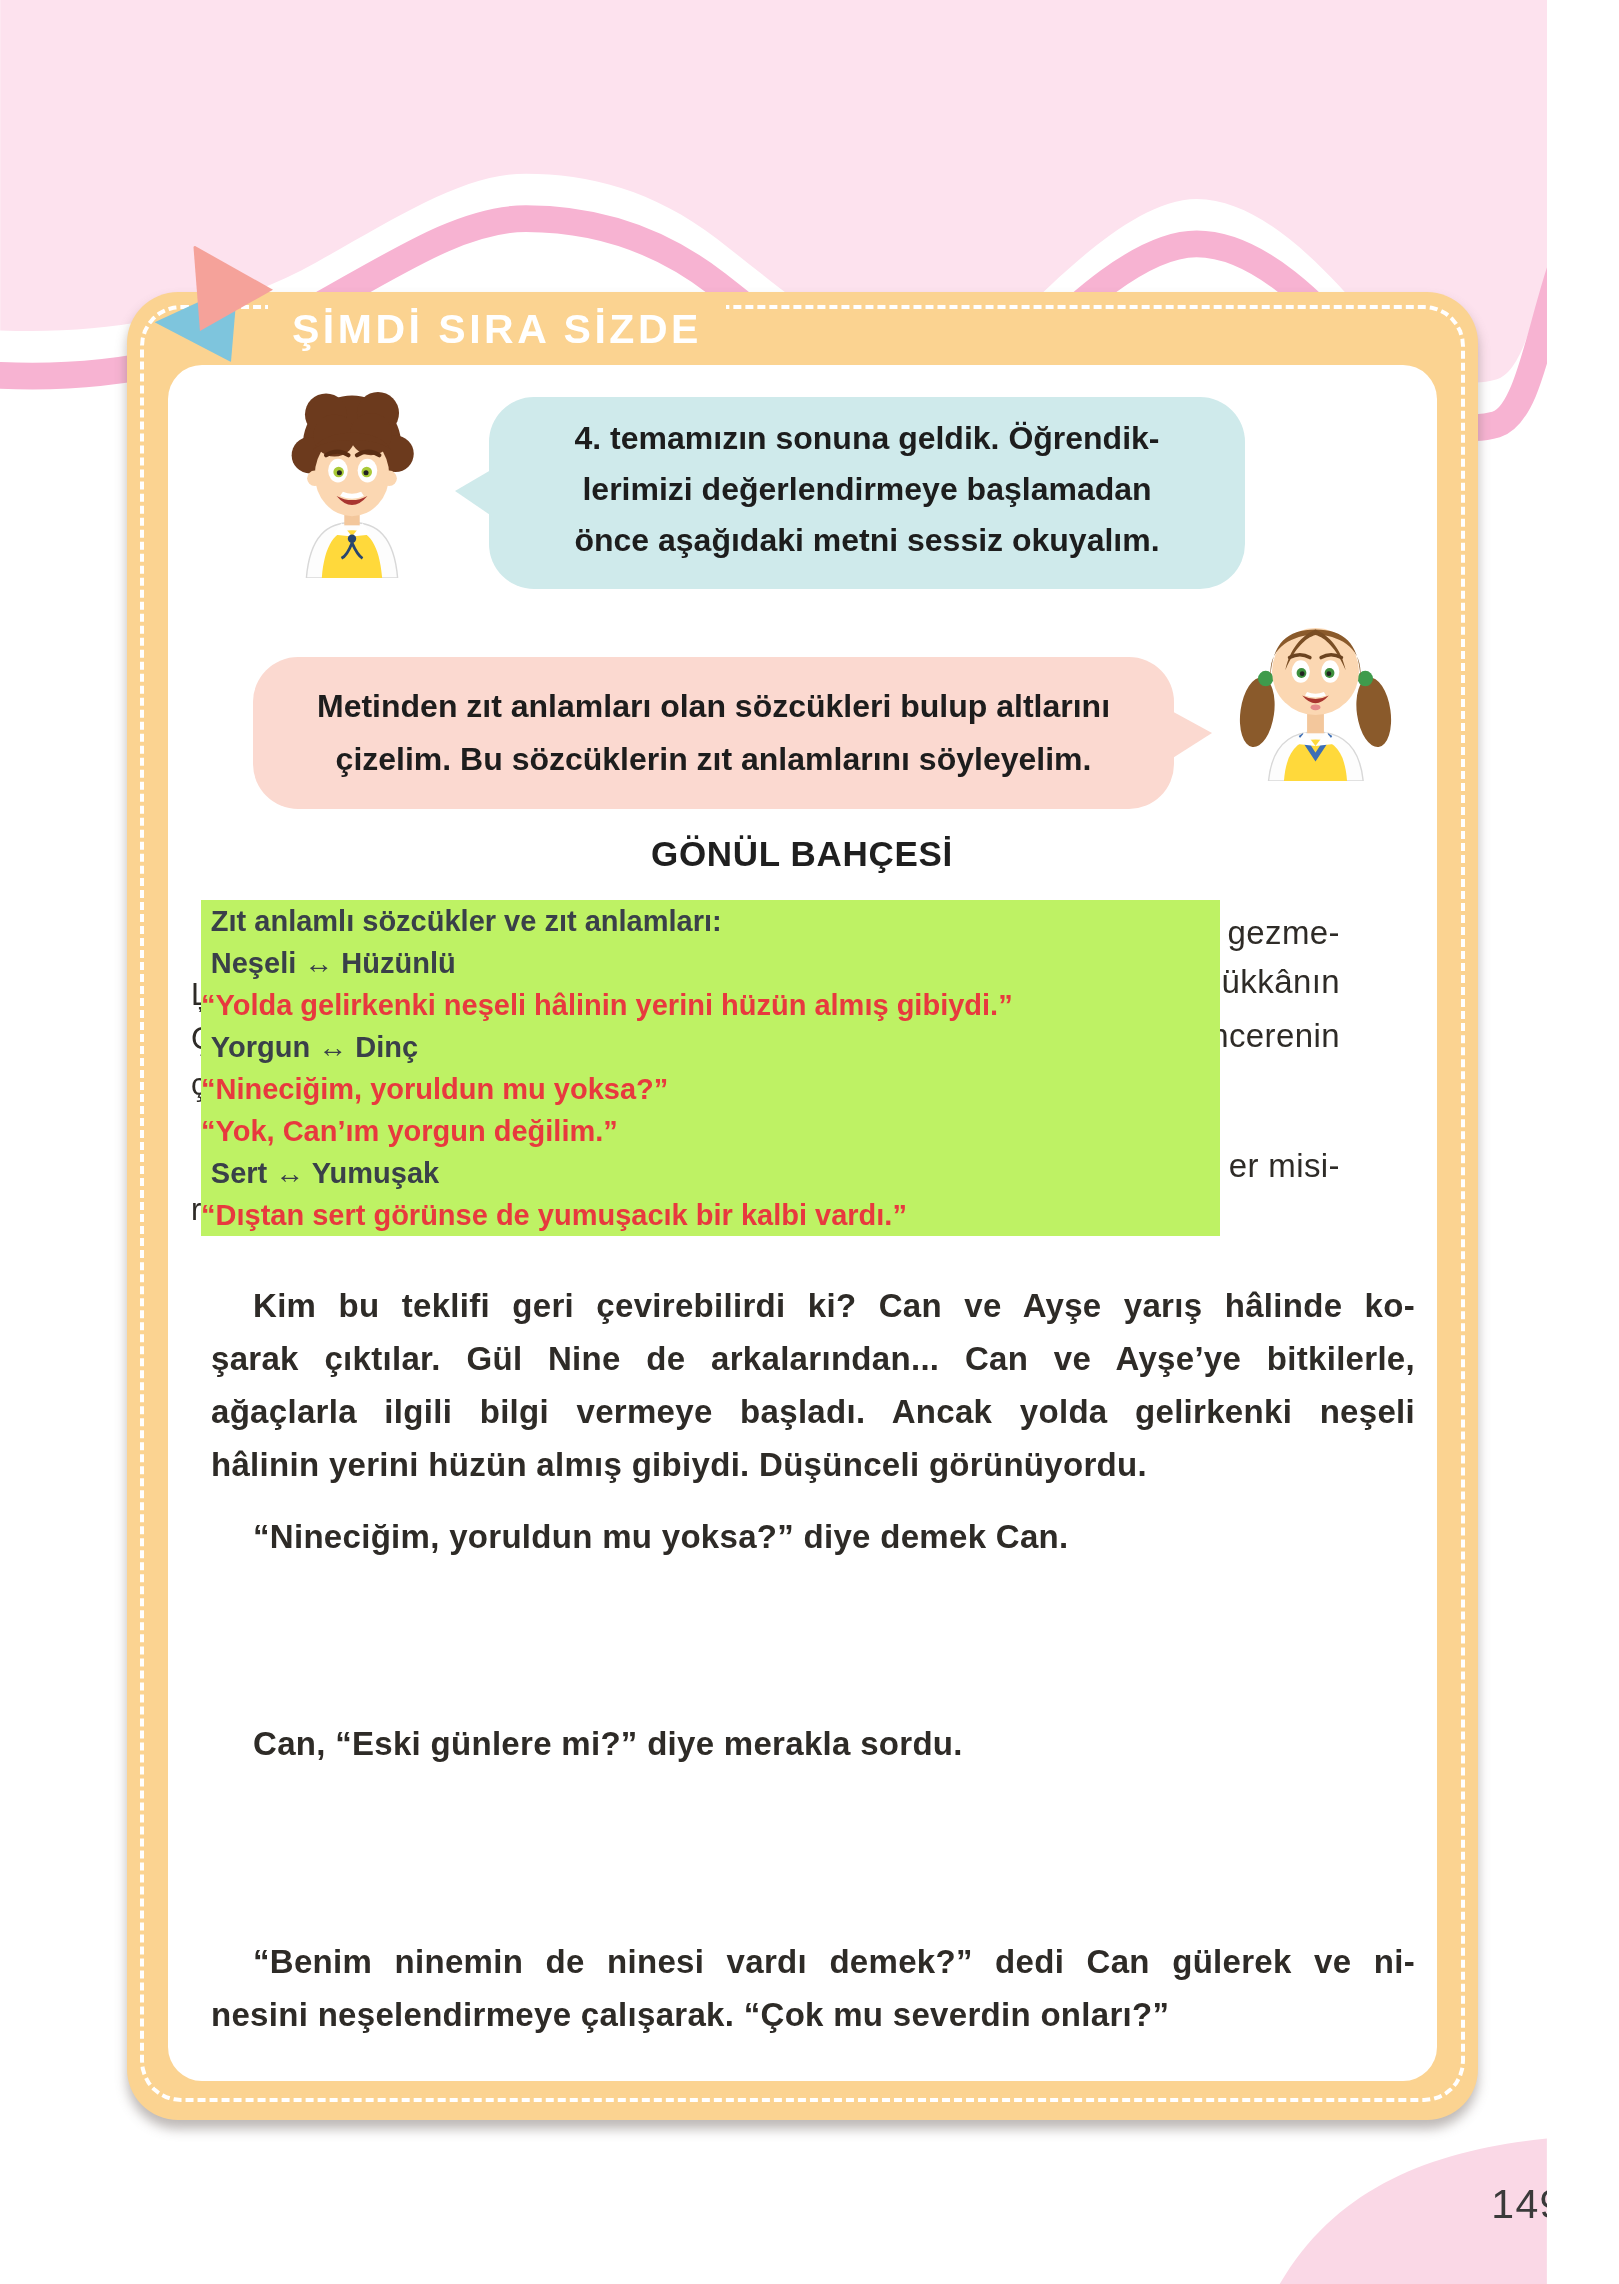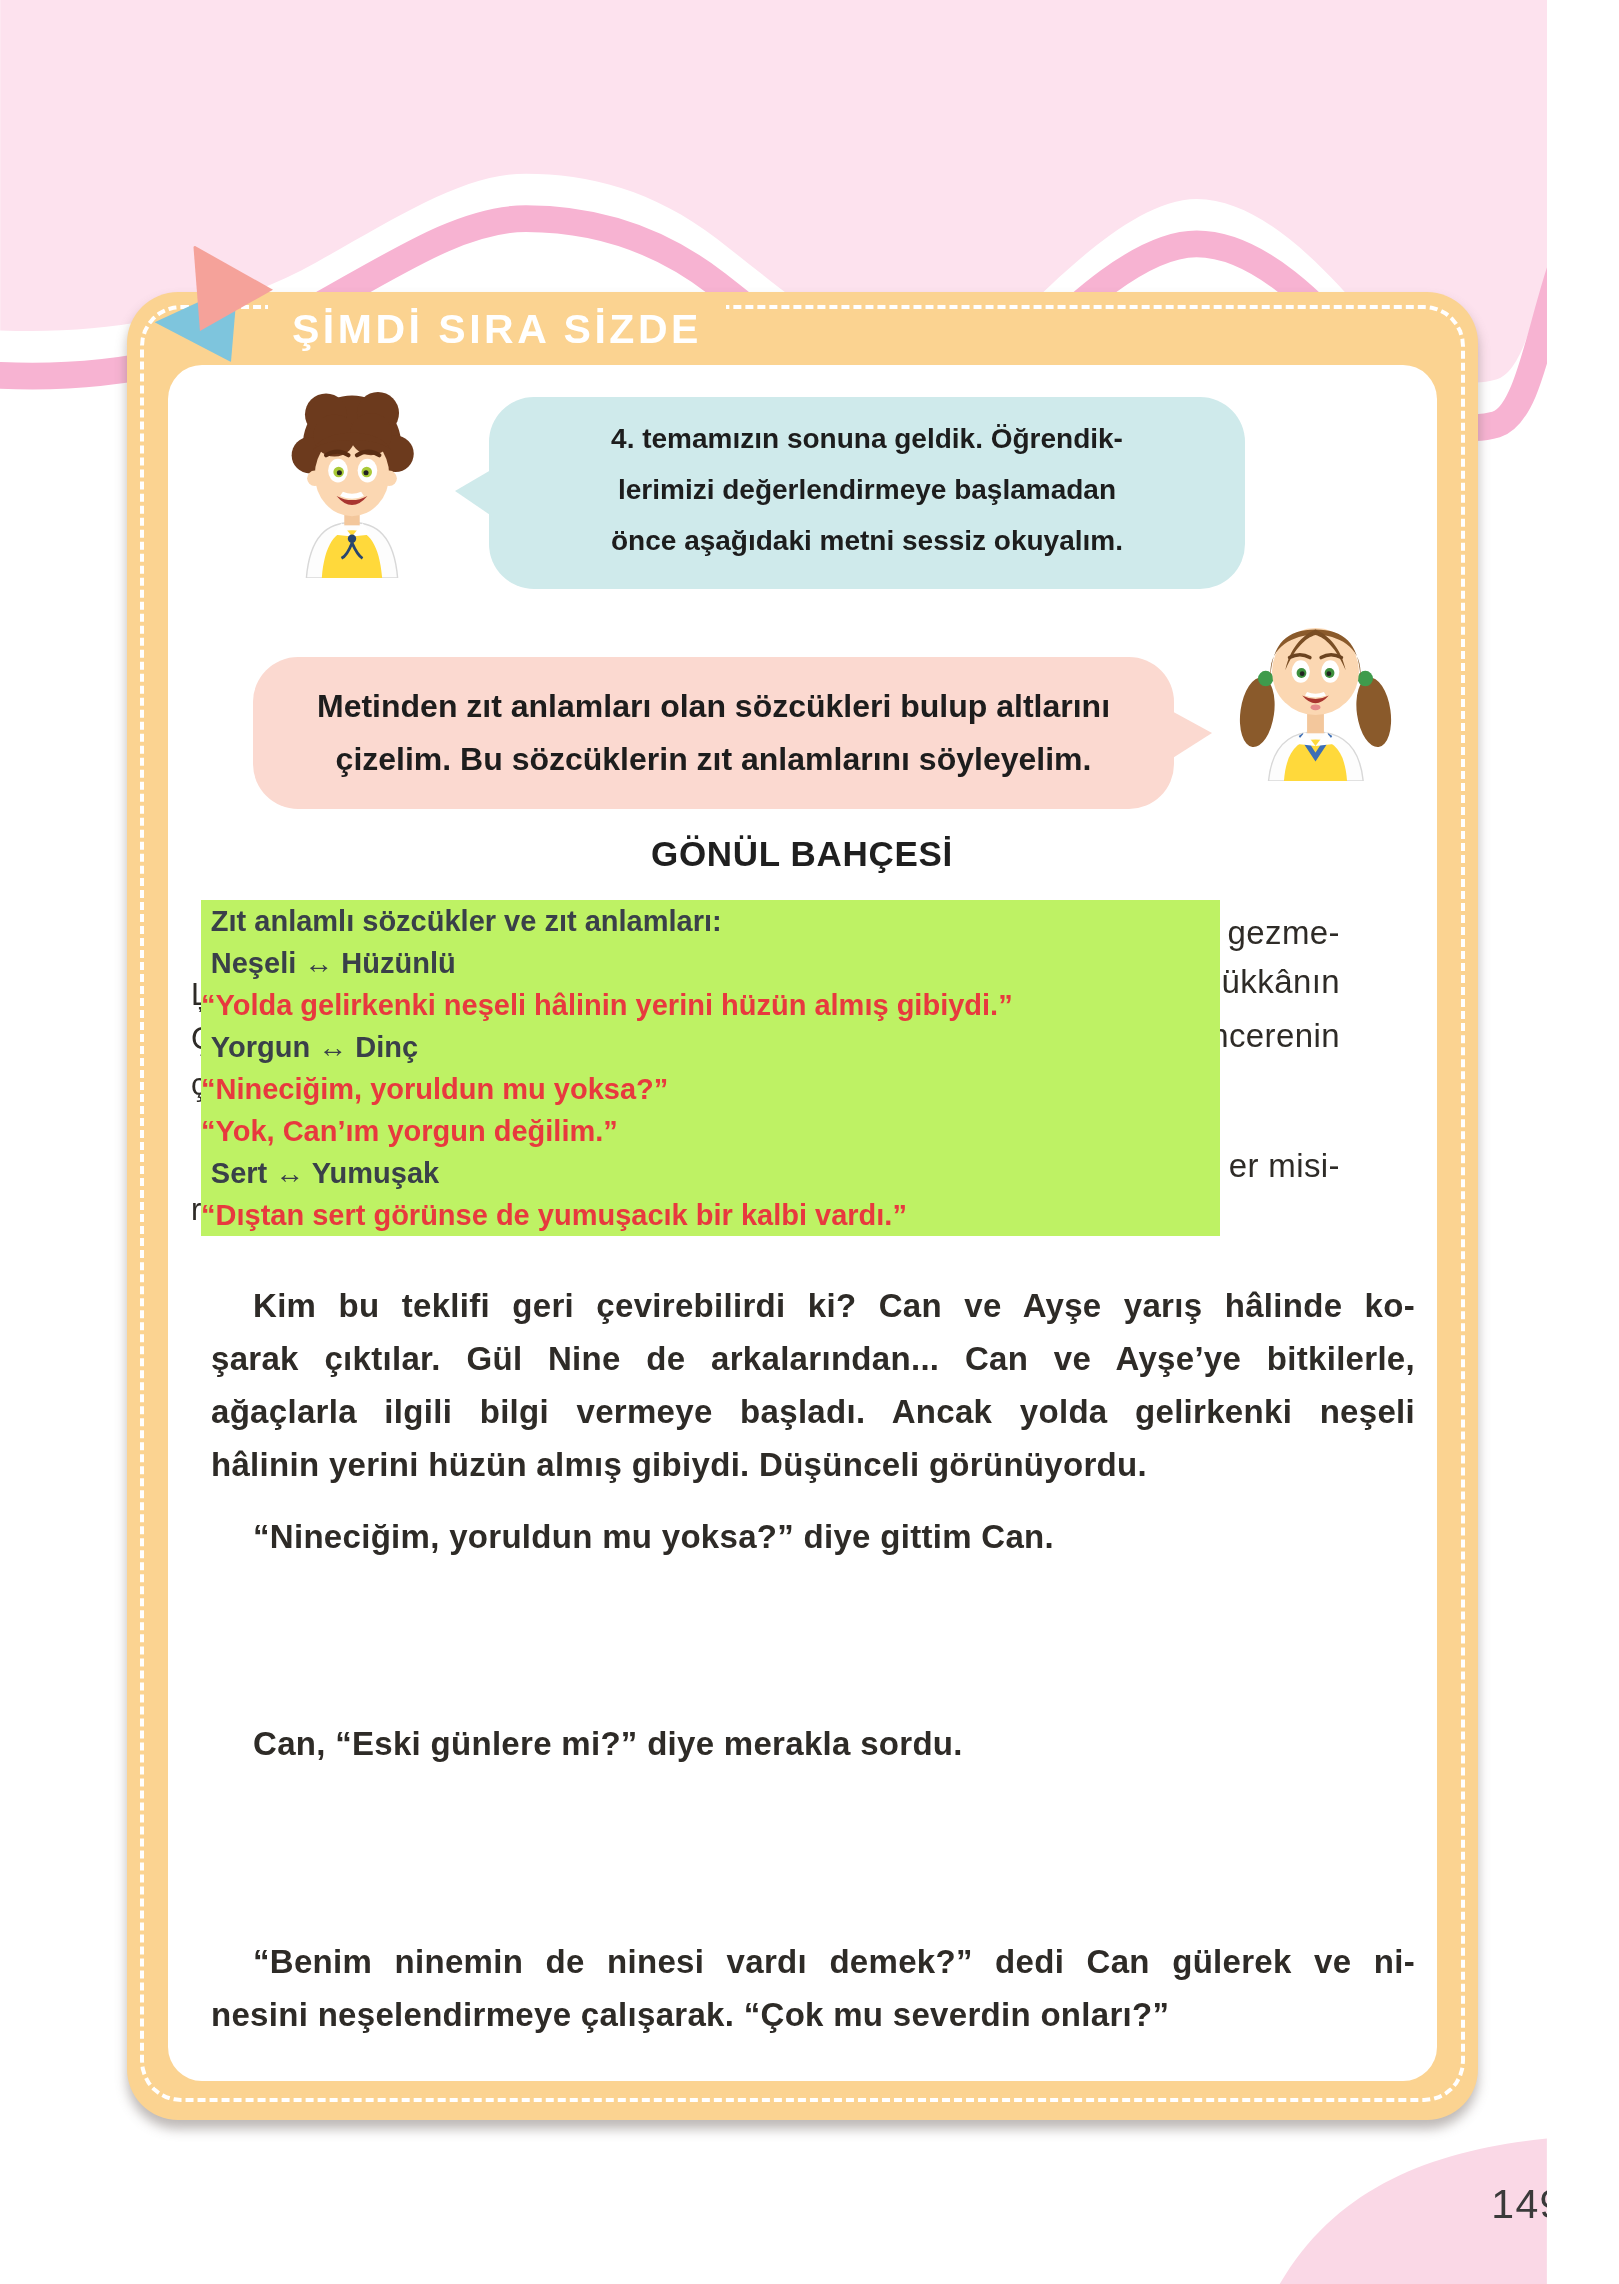--- a/index.html
+++ b/index.html
@@ -22,21 +22,21 @@
   .tri-blue{position:absolute;left:5.6px;top:34px;width:83px;height:83px;background:#7EC5DD;
         clip-path:polygon(100% 6%,92% 100%,0 52%);border-radius:8.4px;}
   .tri-pink{position:absolute;left:41px;top:0;width:83px;height:86px;background:#F5A29A;
         clip-path:polygon(4% 0,100% 52%,12% 100%);border-radius:8.4px;}
   
   .avatar{position:absolute;z-index:5;}
   
   .bubble{position:absolute;z-index:5;border-radius:45px;text-align:center;
         color:#1d1d1d;font-weight:700;}
   .bubble-blue{left:489px;top:397px;width:756px;height:176px;background:#CFEAEB;
-        font-size:28px;line-height:51px;padding-top:15.5px;box-sizing:content-box;}
+        font-size:32px;line-height:51px;padding-top:15.5px;box-sizing:content-box;}
   .bubble-blue::before{content:"";position:absolute;left:-34px;top:70px;width:0;height:0;
         border-top:24px solid transparent;border-bottom:28px solid transparent;
         border-right:41px solid #CFEAEB;}
   .bubble-pink{left:253px;top:633px;width:921px;height:129px;background:#FBD9D0;
         font-size:32px;line-height:53px;padding-top:22.5px;margin-top:24px;}
   .bubble-pink::after{content:"";position:absolute;right:-38px;top:52px;width:0;height:0;
         border-top:24px solid transparent;border-bottom:28px solid transparent;
         border-left:44px solid #FBD9D0;}
   
   .story-title{position:absolute;left:167px;top:834px;width:1270px;margin:0;z-index:5;
@@ -180,21 +180,21 @@
     <div class="ans-red">“Dıştan sert görünse de yumuşacık bir kalbi vardı.”</div>
   </div>
 
   <div class="para" style="top:1279px;">
     <div class="ln">Kim bu teklifi geri çevirebilirdi ki? Can ve Ayşe yarış hâlinde ko-</div>
     <div class="ln">şarak çıktılar. Gül Nine de arkalarından... Can ve Ayşe’ye bitkilerle,</div>
     <div class="ln">ağaçlarla ilgili bilgi vermeye başladı. Ancak yolda gelirkenki neşeli</div>
     <div class="ln">hâlinin yerini hüzün almış gibiydi. Düşünceli görünüyordu.</div>
   </div>
   <div class="para" style="top:1510px;">
-    <div class="ln">“Nineciğim, yoruldun mu yoksa?” diye gittim Can.</div>
+    <div class="ln">“Nineciğim, yoruldun mu yoksa?” diye demek Can.</div>
   </div>
   <div class="para" style="top:1717px;">
     <div class="ln">Can, “Eski günlere mi?” diye merakla sordu.</div>
   </div>
   <div class="para" style="top:1923px;margin-top:12px;">
     <div class="ln">“Benim ninemin de ninesi vardı demek?” dedi Can gülerek ve ni-</div>
     <div class="ln">nesini neşelendirmeye çalışarak. “Çok mu severdin onları?”</div>
   </div>
 
   <svg class="corner-blob" width="633" height="161" viewBox="0 0 900 229">

